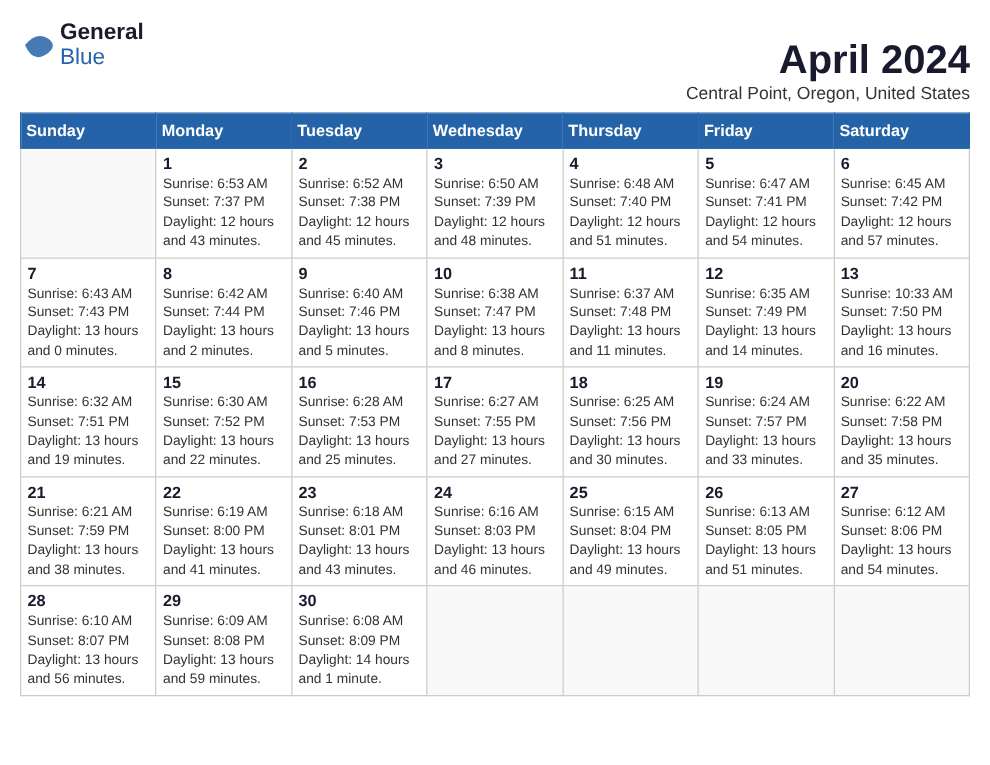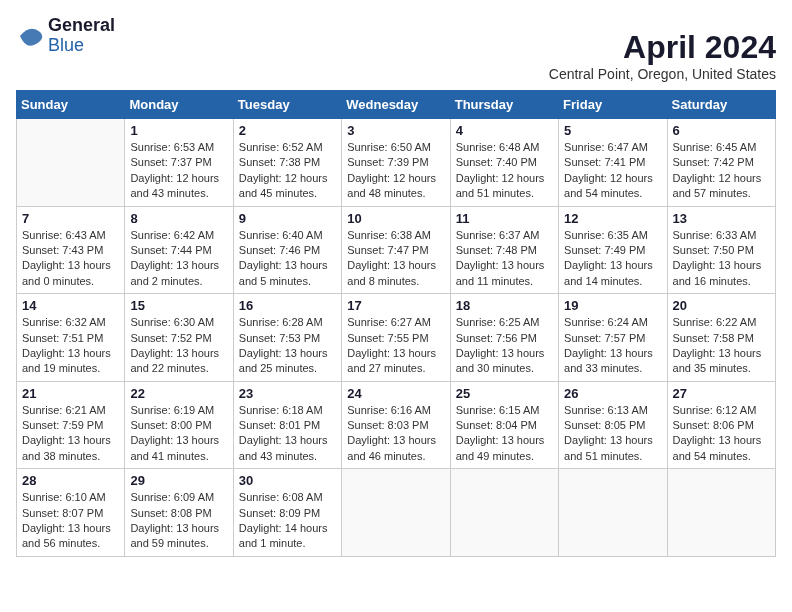--- a/index.html
+++ b/index.html
@@ -219,21 +219,21 @@
         <span class="day-number">12</span>
         <div class="day-info">
           <span>Sunrise: 6:35 AM</span><br>
           <span>Sunset: 7:49 PM</span><br>
           <span>Daylight: 13 hours and 14 minutes.</span>
         </div>
       </td>
         <td>
         <span class="day-number">13</span>
         <div class="day-info">
-          <span>Sunrise: 6:33 AM</span><br>
+          <span>Sunrise: 10:33 AM</span><br>
           <span>Sunset: 7:50 PM</span><br>
           <span>Daylight: 13 hours and 16 minutes.</span>
         </div>
       </td>
       </tr>
       <tr>
         <td>
         <span class="day-number">14</span>
         <div class="day-info">
           <span>Sunrise: 6:32 AM</span><br>

